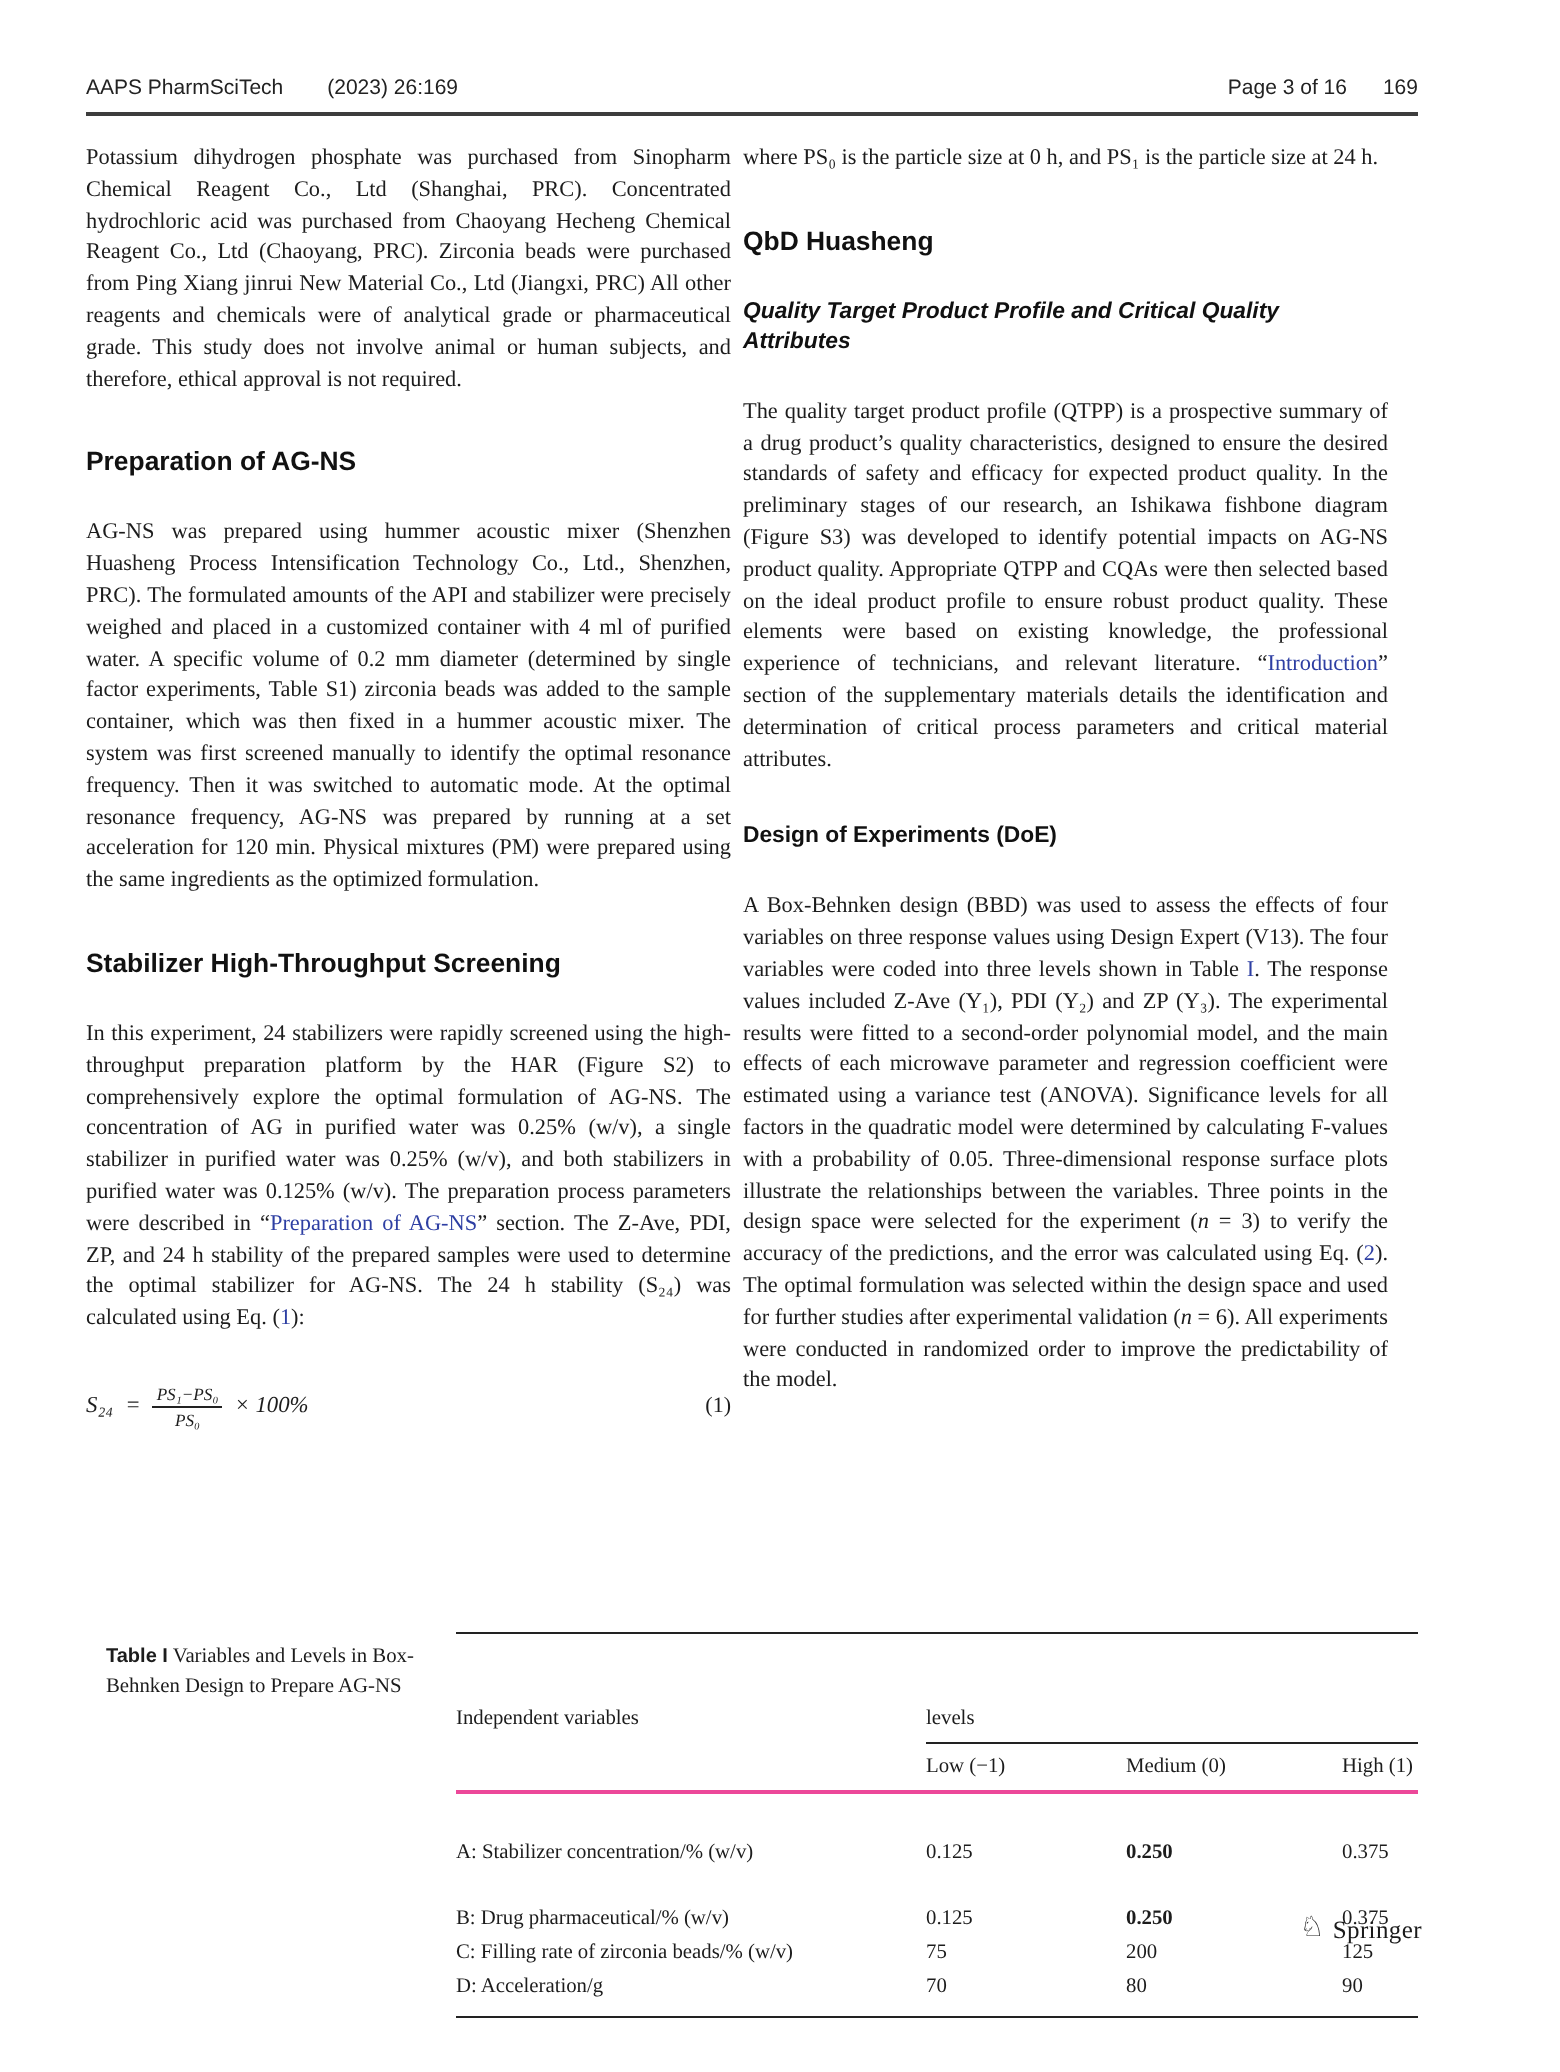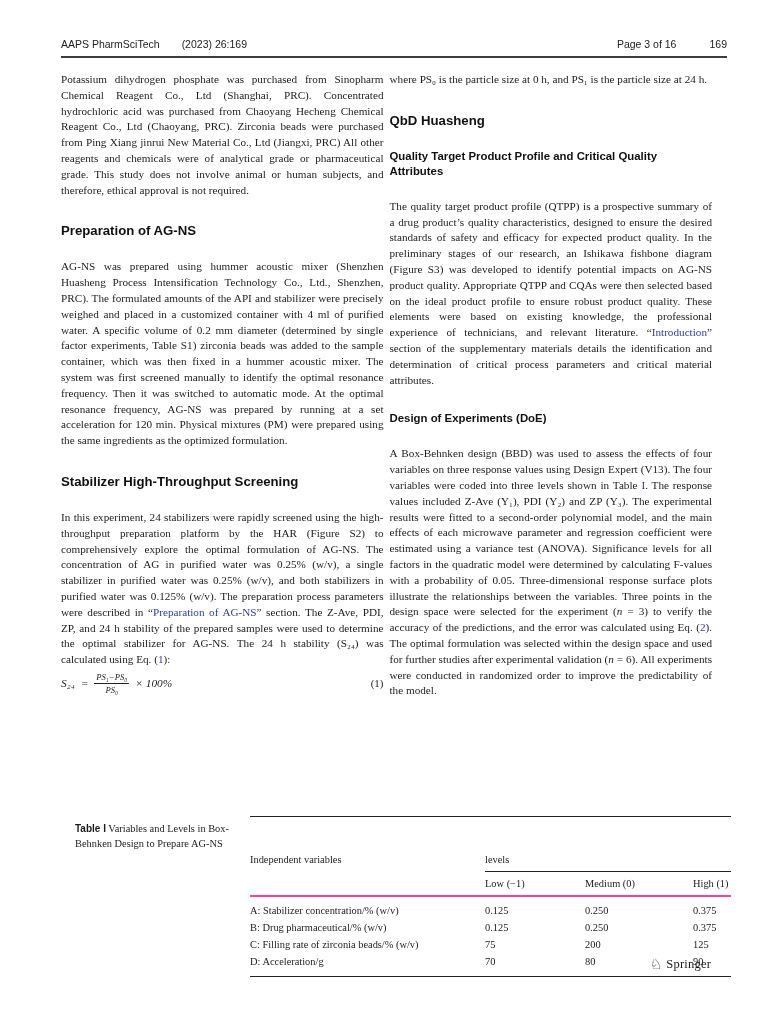--- a/index.html
+++ b/index.html
@@ -1,65 +1,65 @@
 <!DOCTYPE html>
 <html><head>
 <meta charset="utf-8">
 <style>
   * { margin:0; padding:0; box-sizing:border-box; }
   html,body { width:780px; height:1036px; background:#ffffff; overflow:hidden; }
   body { font-family:"Liberation Serif","DejaVu Serif",serif; color:#1d1d1d; position:relative; }
 
-  .page { position:absolute; left:61px; top:38px; width:666px; }
+  .page { position:absolute; left:43px; top:38px; width:666px; }
 
   
   .pg-header { display:flex; justify-content:space-between; align-items:flex-end;
                font-family:"Liberation Sans","DejaVu Sans",sans-serif; font-size:10.5px;
                color:#222; padding-bottom:6px; border-bottom:2px solid #3d3d3d; }
   .pg-header .grp { display:flex; gap:22px; }
-  .pg-header .grp.right { gap:33px; }
+  .pg-header .grp.right { gap:18px; }
 
   
   .cols { display:flex; gap:6px; margin-top:14px; }
   .col { width:322.5px; }
 
   p.body { font-size:11.2px; line-height:15.8px; text-align:justify; color:#1c1c1c; }
 
   h2.sec { font-family:"Liberation Sans","DejaVu Sans",sans-serif; font-weight:700;
            font-size:13.2px; color:#111; margin:25px 0 21px; }
   h3.sub { font-family:"Liberation Sans","DejaVu Sans",sans-serif; font-weight:700;
            font-size:11.4px; line-height:15px; color:#111; margin:23px 0 20px; }
 
   a.ref { color:#2e3fa3; text-decoration:none; cursor:pointer; }
   .it { font-style:italic; }
 
   
-  .eq-row { display:flex; justify-content:space-between; align-items:center; margin-top:4px;
+  .eq-row { display:flex; justify-content:space-between; align-items:center; margin-top:24px;
             font-size:11.4px; }
   .eq-left { display:flex; align-items:center; gap:6px; font-style:italic; }
   .frac { display:inline-block; text-align:center; font-size:8.6px; line-height:10px;
           vertical-align:middle; }
   .frac .num { display:block; border-bottom:0.8px solid #222; padding:0 2px 1px; }
   .frac .den { display:block; padding-top:1px; }
   .eq-no { font-style:normal; font-size:11px; }
 
   
-  .tbl-section { position:absolute; left:75px; top:816px; width:666px; display:flex; }
+  .tbl-section { position:absolute; left:53px; top:816px; width:666px; display:flex; }
   .tbl-caption { width:158px; margin-right:17px; font-size:10.4px; line-height:14.5px;
                  color:#1c1c1c; padding-top:6px; }
   .tbl-caption .cap-label { font-weight:700; font-family:"Liberation Sans","DejaVu Sans",sans-serif; font-size:10px; }
   .tbl { width:481px; border-top:1.2px solid #222; font-size:10.4px; color:#1c1c1c; }
   .trow { display:grid; grid-template-columns:235px 100px 108px auto; align-items:baseline; }
   .trow .cell { text-align:left; }
   .head1 { padding-top:6px;margin-top:31px; }
   .head1 .levels-cell { grid-column:2 / 5; border-bottom:1px solid #222; padding-bottom:6px; }
   .head2 { padding:6px 0 6px; border-bottom:2px solid #ec4899; }
   .tbody { padding:5px 0 6px; border-bottom:1.5px solid #222; }
   .tbody .trow { padding:3px 0; }
-  .b { font-weight:400; }
+  .b { font-weight:700;margin-top:16px; }
 
   
   .pg-footer { position:absolute; left:57px; top:957px; width:666px; text-align:right;
                padding-right:12px; font-size:12.5px; color:#1a1a1a; }
   .springer { display:inline-flex; align-items:center; gap:4px; }
   .knight { font-size:14px; line-height:14px; }
   .sp-name { font-family:"Liberation Serif","DejaVu Serif",serif; letter-spacing:0.2px; }
 </style>
 </head>
 <body>
@@ -102,21 +102,21 @@
         </span>
         <span class="eq-no">(1)</span>
       </div>
     </div>
 
     <div class="col">
       <p class="body">where PS₀ is the particle size at 0 h, and PS₁ is the particle size at 24 h.</p>
 
       <h2 class="sec">QbD Huasheng</h2>
 
-      <h3 class="sub" style="margin-top:16px;">Quality Target Product Profile and Critical Quality Attributes</h3>
+      <h3 class="sub" style="margin-top:16px;font-style:italic;">Quality Target Product Profile and Critical Quality Attributes</h3>
 
       <p class="body"><span>The quality target product profile (QTPP) is a prospective summary of a drug product’s quality characteristics, designed to ensure the desired standards of safety and efficacy for expected product quality. In the preliminary stages of our research, an Ishikawa fishbone diagram (Figure S3) was developed to identify potential impacts on AG-NS product quality. Appropriate QTPP and CQAs were then selected based on the ideal product profile to ensure robust product quality. These elements were based on existing knowledge, the professional experience of technicians, and relevant literature. “</span><a class="ref">Introduction</a><span>” section of the supplementary materials details the identification and determination of critical process parameters and critical material attributes.</span></p>
 
       <h3 class="sub">Design of Experiments (DoE)</h3>
 
       <p class="body"><span>A Box-Behnken design (BBD) was used to assess the effects of four variables on three response values using Design Expert (V13). The four variables were coded into three levels shown in Table </span><a class="ref">I</a><span>. The response values included Z-Ave (Y₁), PDI (Y₂) and ZP (Y₃). The experimental results were fitted to a second-order polynomial model, and the main effects of each microwave parameter and regression coefficient were estimated using a variance test (ANOVA). Significance levels for all factors in the quadratic model were determined by calculating F-values with a probability of 0.05. Three-dimensional response surface plots illustrate the relationships between the variables. Three points in the design space were selected for the experiment (</span><span class="it">n</span><span> = 3) to verify the accuracy of the predictions, and the error was calculated using Eq. (</span><a class="ref">2</a><span>). The optimal formulation was selected within the design space and used for further studies after experimental validation (</span><span class="it">n</span><span> = 6). All experiments were conducted in randomized order to improve the predictability of the model.</span></p>
     </div>
 
   </div>
 </div>

